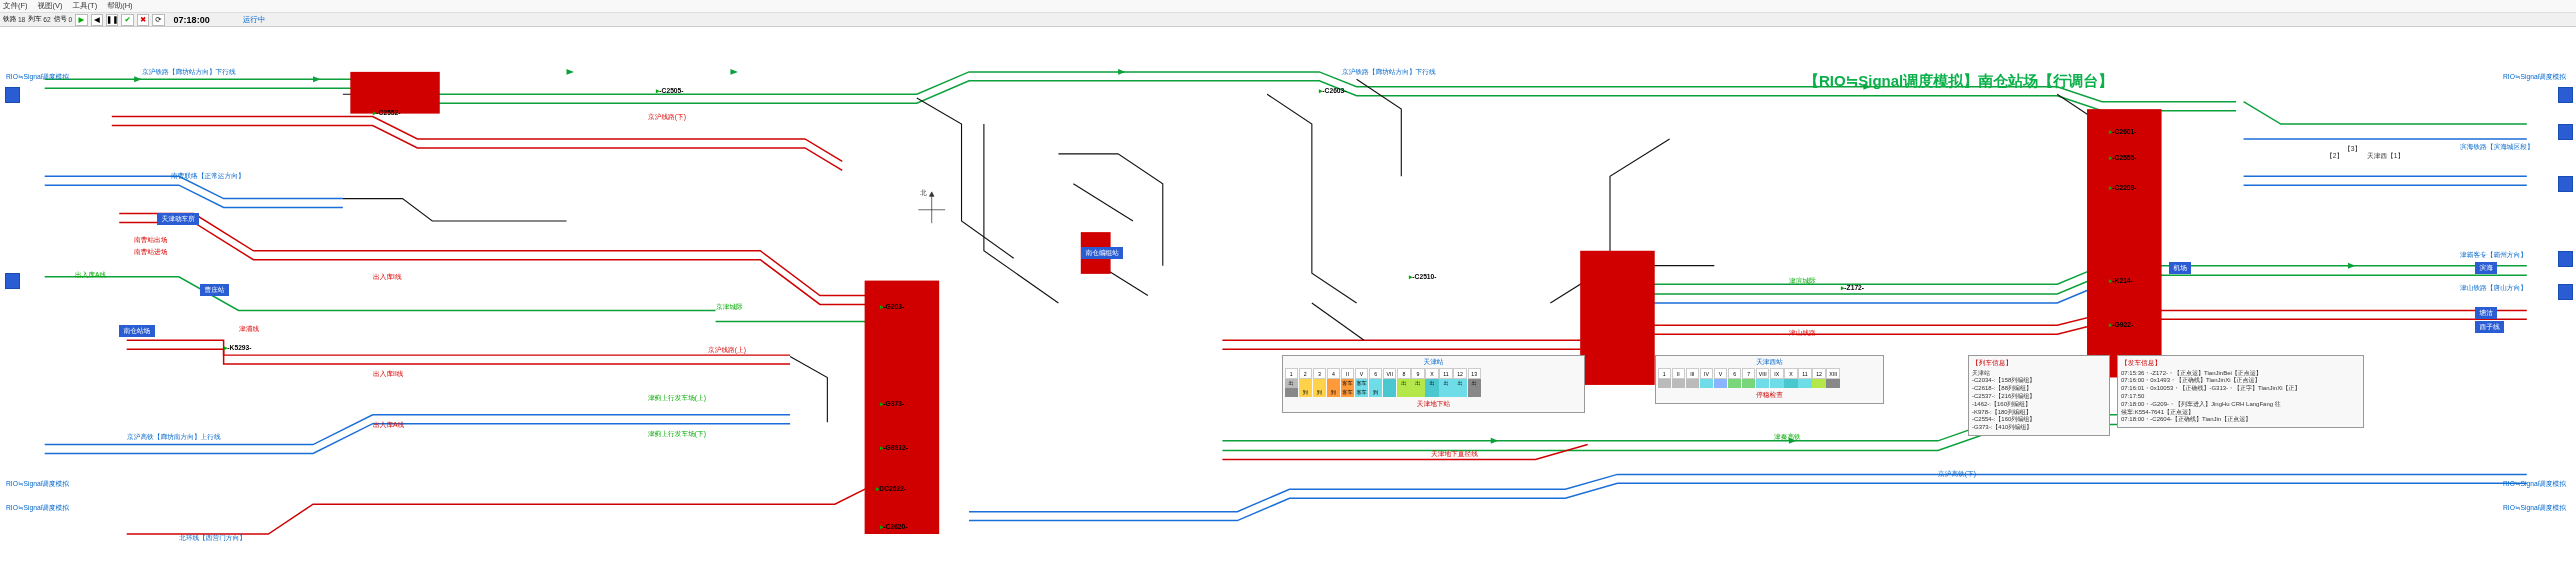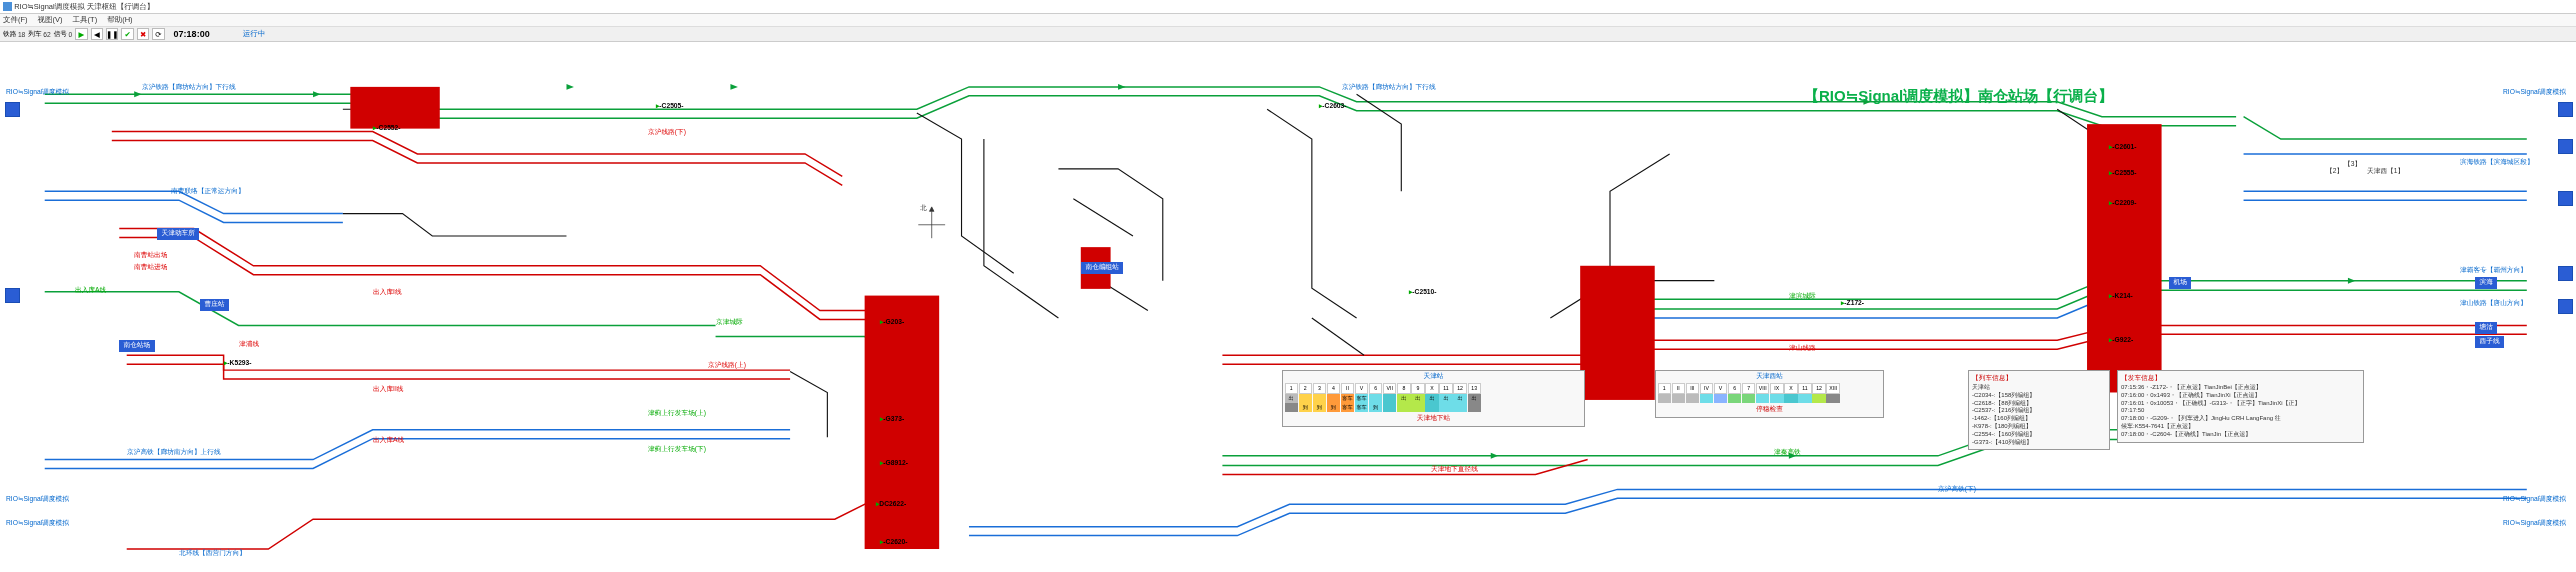--- a/index.html
+++ b/index.html
@@ -38,24 +38,20 @@
 .info-panel{position:absolute;border:0.7px solid #999;background:#f8f8f8;padding:3px;font-size:6px;line-height:1.3;color:#333}
 .info-panel .hdr{color:#c00;font-size:6.7px;margin-bottom:1.5px}
 .info-panel .row{white-space:nowrap}
 .side-icon{position:absolute;width:13.4px;height:13.4px;background:#2a5dd4;border:0.7px solid #1a4db4}
 </style>
 </head>
 <body>
 
 <div class="window">
 
-  <div class="titlebar">
-    <span class="titlebar-icon"></span>
-    <span class="titlebar-text">RIO≒Signal调度模拟 天津枢纽【行调台】</span>
-  </div>
 
   <div class="menubar">
     <span>文件(F)</span>
     <span>视图(V)</span>
     <span>工具(T)</span>
     <span>帮助(H)</span>
   </div>
 
   <div class="toolbar">
     <div class="toolbar-seg">

